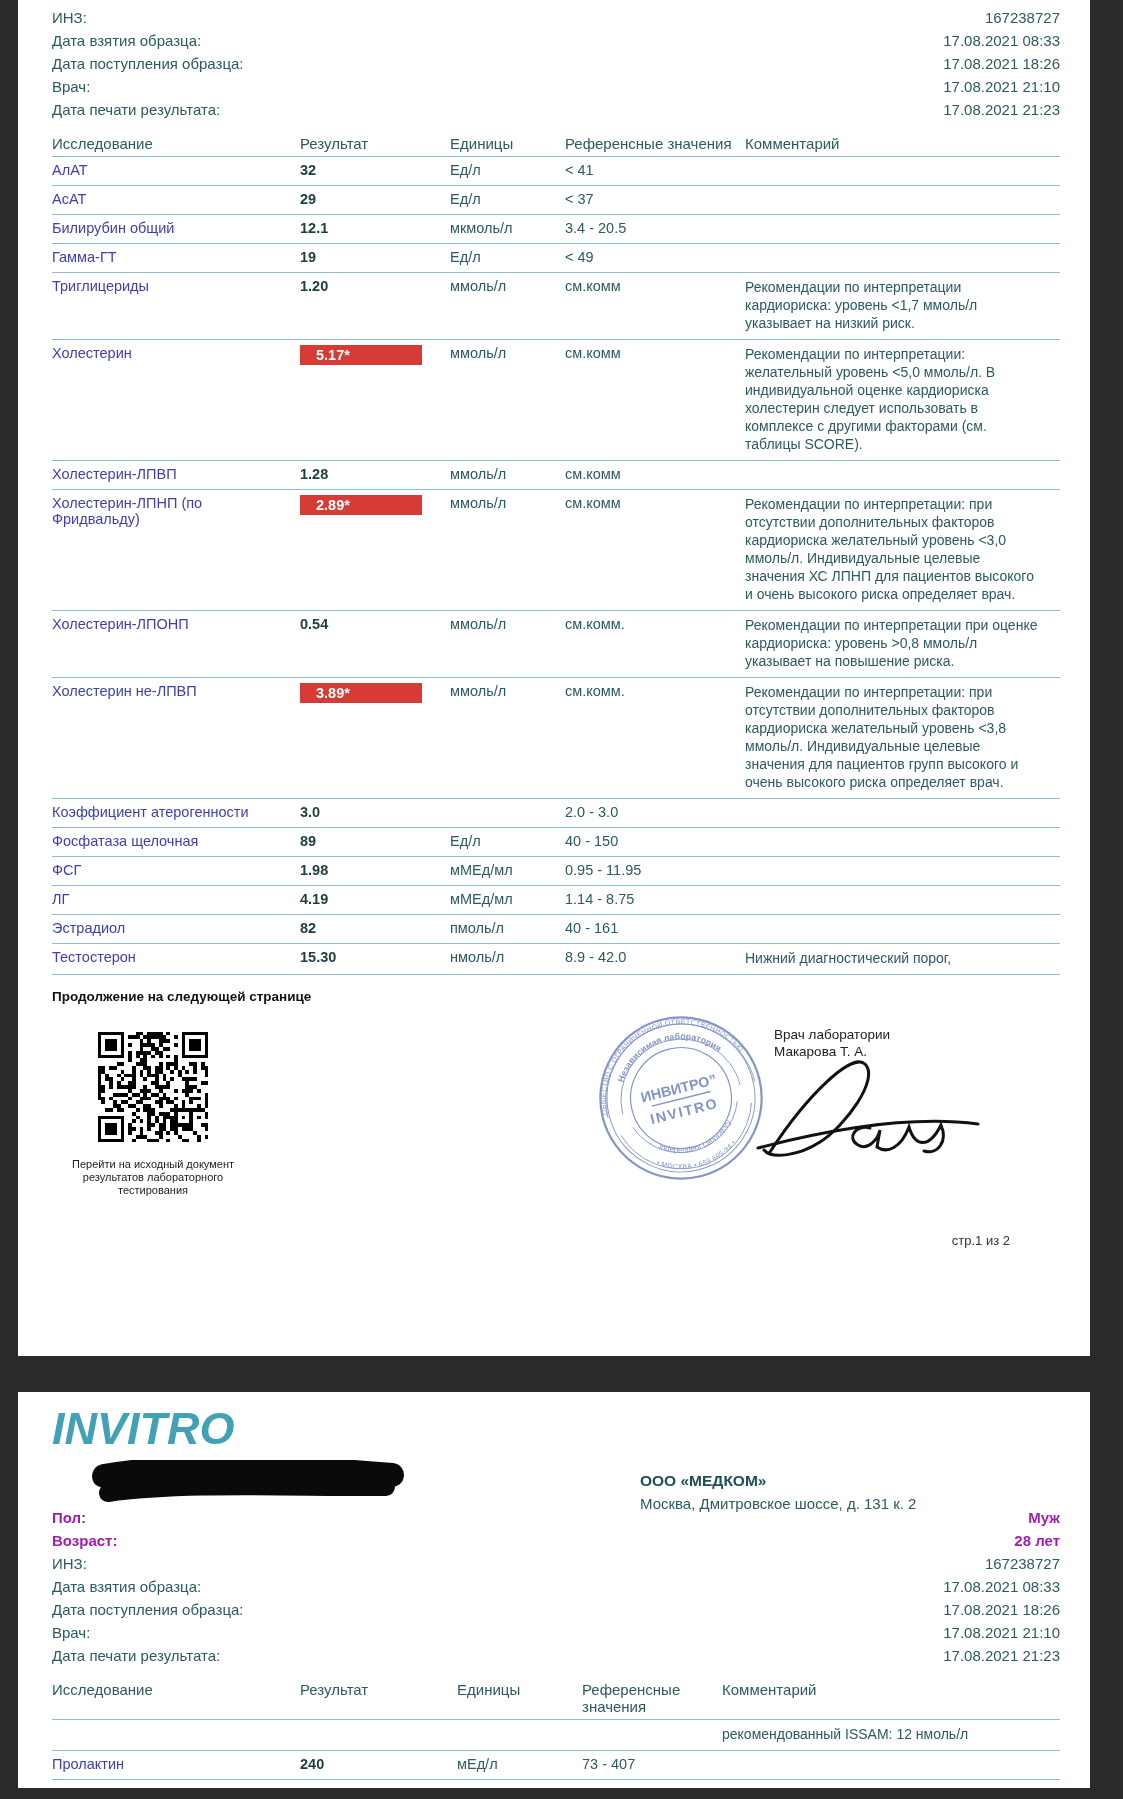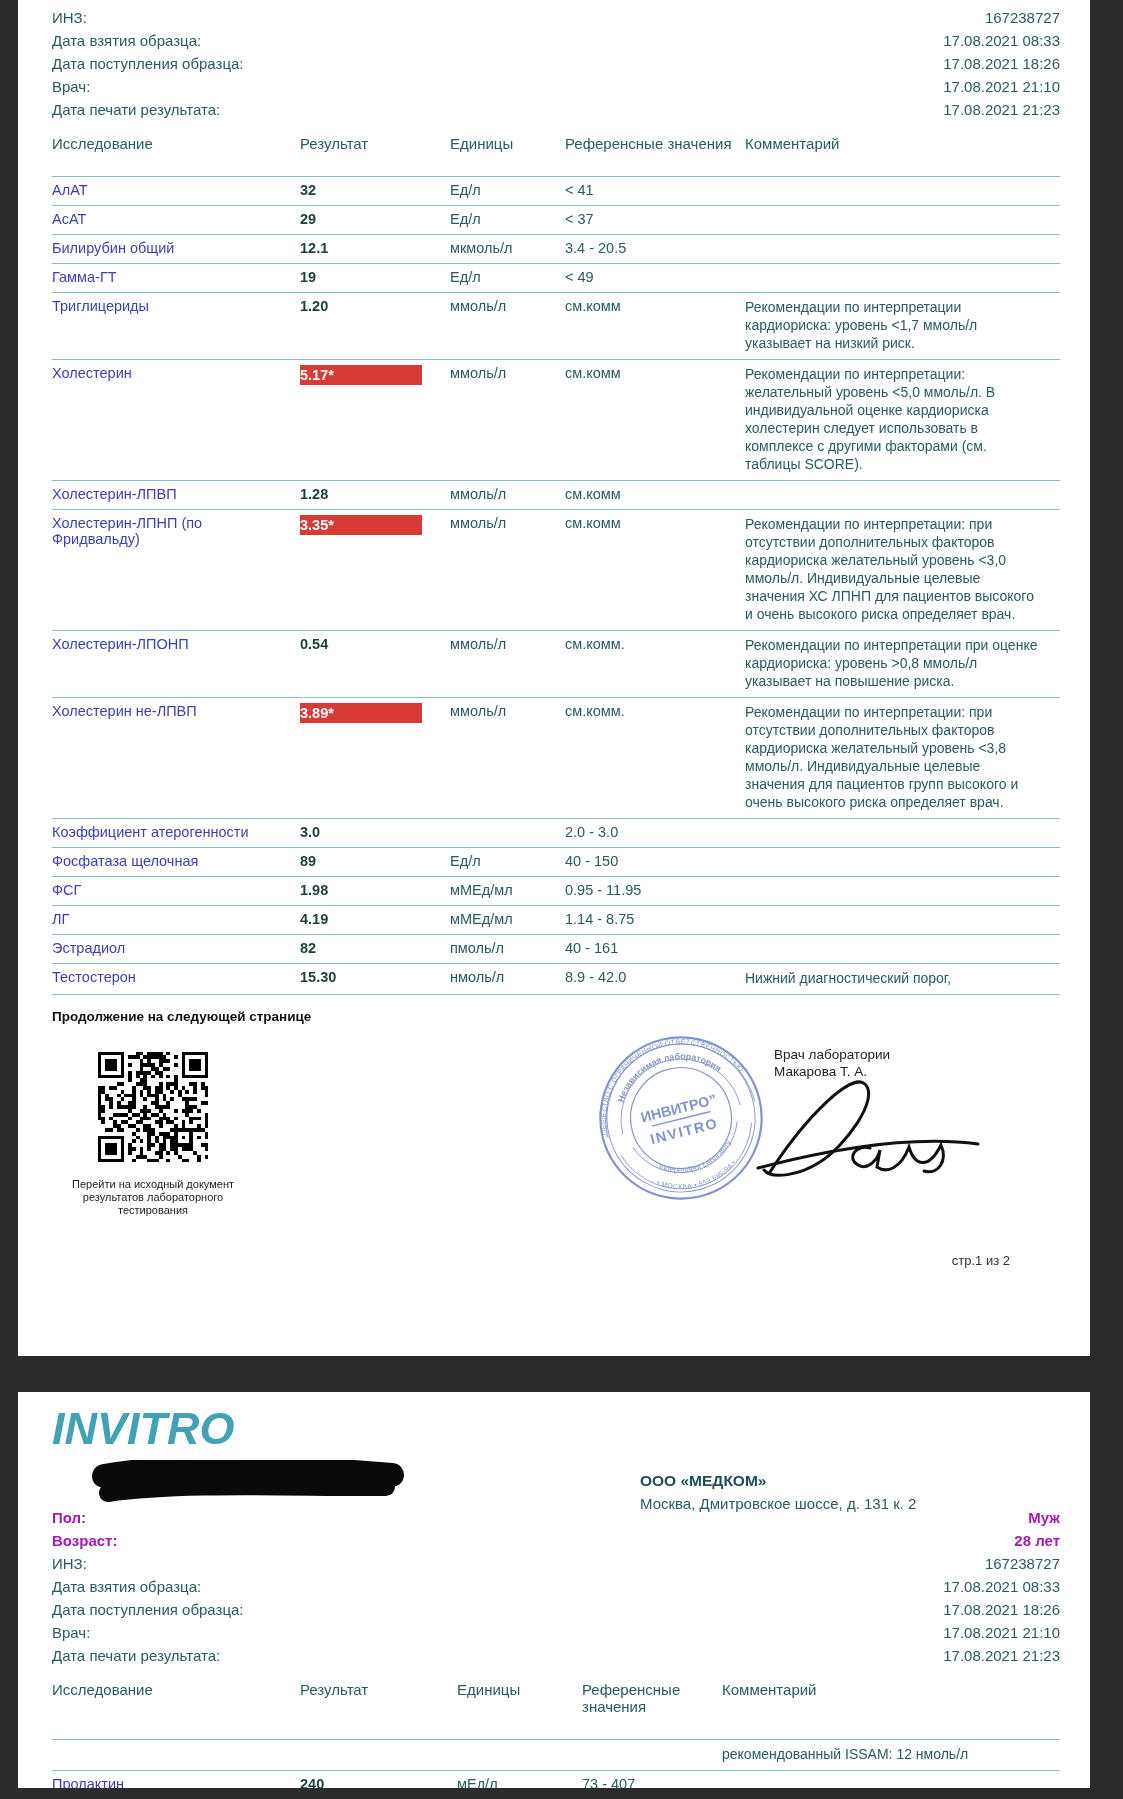--- a/index.html
+++ b/index.html
@@ -20,27 +20,27 @@
   
   .info-row{display:flex;line-height:23px;font-size:15px;justify-content:space-between;}
   .info-row .lbl{width:226px;flex:0 0 226px;}
   .info-row.b .lbl,.info-row.b .val{font-weight:bold;color:#a21caf;}
 
   
   .ltable{margin-top:10px;}
   .thead,.trow{display:grid;}
   .g1 .thead,.g1 .trow{grid-template-columns:248px 150px 115px 180px 307px;}
   .g2 .thead,.g2 .trow{grid-template-columns:248px 157px 125px 140px auto;}
-  .thead{font-size:15px;padding:4px 0 24px;border-bottom:1px solid #8bbcca;}
+  .thead{font-size:15px;padding:4px 0 4px;border-bottom:1px solid #8bbcca;}
   .trow{border-bottom:1px solid #8bbcca;padding:5px 0 7px;font-size:14.5px;min-height:15px;}
   .c{padding-right:10px;}
   .c.name{color:#3e3eb4;}
   .c.result{font-weight:bold;color:#1e3d3d;}
   .resval.flag{background:#d63b35;color:#fff;display:inline-block;min-width:122px;
-    padding:2px 0;box-sizing:border-box;}
+    padding:2px 16px;box-sizing:border-box;}
   .c.comment{font-size:14px;line-height:18px;}
 
   .cont-note{margin-top:14px;font-size:13.5px;font-weight:bold;color:#111;}
 
   
   .sign-zone{position:relative;height:250px;margin-top:10px;}
   .qr-wrap{position:absolute;left:6px;top:10px;width:190px;text-align:center;}
   .qr-wrap svg{width:126px;height:126px;display:block;margin:0 auto;}
   .qr-caption{font-size:11px;line-height:13px;color:#222;margin-top:8px;}
   .stamp{position:absolute;left:545px;top:0;width:168px;height:168px;opacity:.88;}
@@ -139,21 +139,21 @@
     <div class="c comment">Рекомендации по интерпретации: желательный уровень &lt;5,0 ммоль/л. В индивидуальной оценке кардиориска холестерин следует использовать в комплексе с другими факторами (см. таблицы SCORE).</div>
   </div>
         <div class="trow">
     <div class="c name">Холестерин-ЛПВП</div>
     <div class="c result"><span class="resval">1.28</span></div>
     <div class="c units">ммоль/л</div>
     <div class="c ref">см.комм</div>
   </div>
         <div class="trow">
     <div class="c name">Холестерин-ЛПНП (по Фридвальду)</div>
-    <div class="c result"><span class="resval flag">3.35*</span></div>
+    <div class="c result"><span class="resval flag">2.89*</span></div>
     <div class="c units">ммоль/л</div>
     <div class="c ref">см.комм</div>
     <div class="c comment">Рекомендации по интерпретации: при отсутствии дополнительных факторов кардиориска желательный уровень &lt;3,0 ммоль/л. Индивидуальные целевые значения ХС ЛПНП для пациентов высокого и очень высокого риска определяет врач.</div>
   </div>
         <div class="trow">
     <div class="c name">Холестерин-ЛПОНП</div>
     <div class="c result"><span class="resval">0.54</span></div>
     <div class="c units">ммоль/л</div>
     <div class="c ref">см.комм.</div>
     <div class="c comment">Рекомендации по интерпретации при оценке кардиориска: уровень &gt;0,8 ммоль/л указывает на повышение риска.</div>

